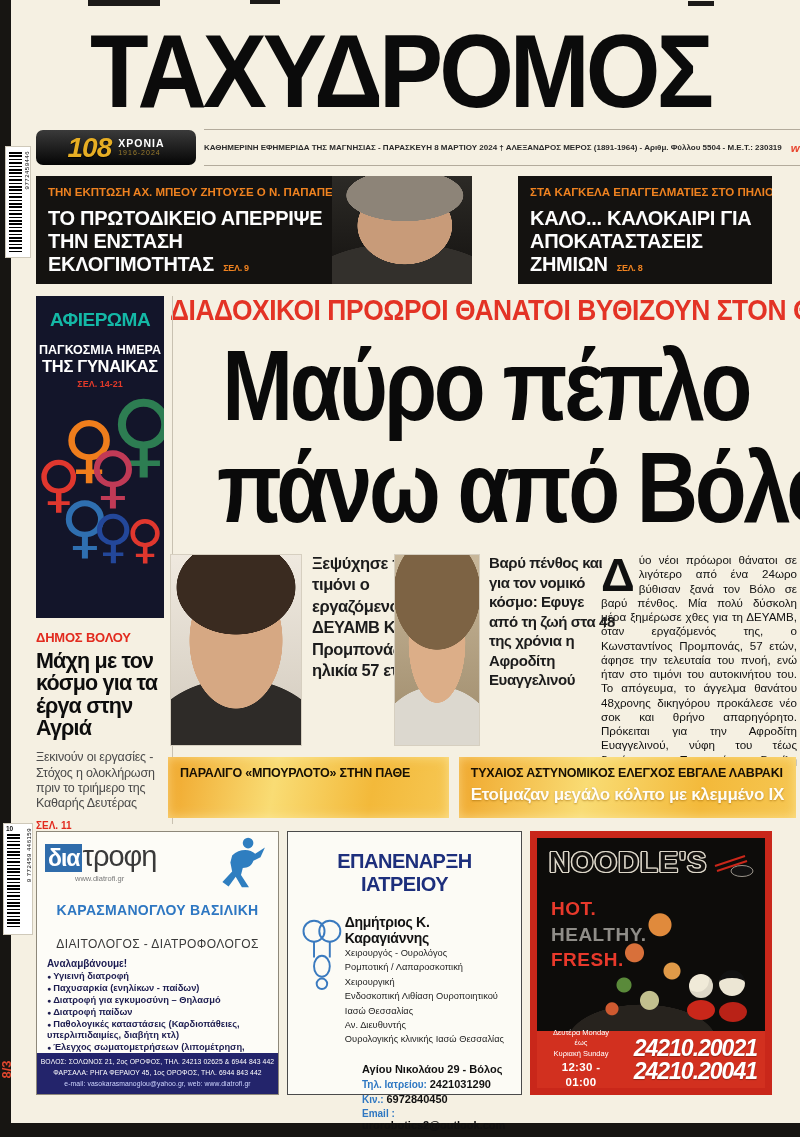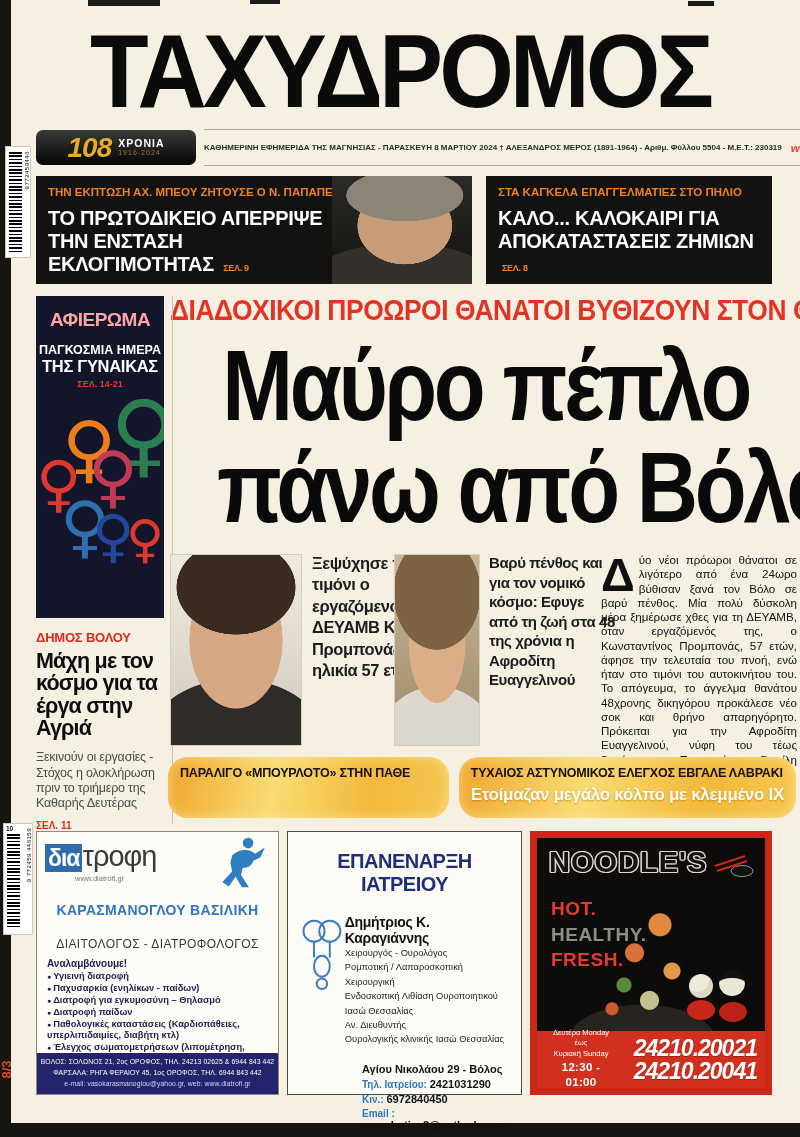--- a/index.html
+++ b/index.html
@@ -42,42 +42,42 @@
   .badge-108 .lbl { color:#fff; font-weight:800; font-size:10.5px; letter-spacing:1px; }
   .badge-108 .yrs { color:#9a7c2c; font-size:7px; letter-spacing:1px; }
   .dateline-wrap { flex:1; height:100%; border-top:1px solid #b3ab9c; border-bottom:1px solid #b3ab9c;
     display:flex; align-items:center; justify-content:center; gap:9px; }
   .dateline { font-size:8px; font-weight:bold; color:#2a2a2a; white-space:nowrap; letter-spacing:0; }
   .site { font-size:11.5px; font-weight:900; font-style:italic; color:#e8432c; white-space:nowrap; }
   
   .top-stories { position:absolute; left:36px; top:176px; width:736px; height:108px; display:flex; gap:14px; }
   .tbox { position:relative; background:#141210; padding:10px 12px; overflow:hidden; }
   .tbox1 { flex:0 0 436px; }
-  .tbox2 { flex:1; }
+  .tbox2 { flex:1;margin-left:32px; }
   .tbox .kicker { color:#ef8220; font-weight:800; font-size:11.5px; white-space:nowrap; letter-spacing:0; }
   .tbox .head { color:#fdfdfd; font-weight:800; font-size:20px; line-height:1.15; margin-top:9px; letter-spacing:-0.3px; }
   .tbox1 .head { width:285px; }
   .tbox .pref { color:#ef8220; font-size:9px; font-weight:700; margin-left:4px; }
   .tbox-photo { position:absolute; right:0; top:0; width:140px; height:108px;
     background:
       radial-gradient(ellipse 42% 24% at 52% 18%,#8d8478 0 99%,transparent 100%),
       radial-gradient(ellipse 34% 36% at 52% 46%,#c89b79 0 99%,transparent 100%),
       radial-gradient(ellipse 70% 40% at 50% 102%,#33302c 0 99%,transparent 100%),
       linear-gradient(#2c2a26,#141210); }
   
   .lead-kicker { position:absolute; left:170px; top:293px; font-size:30px; font-weight:800;
     color:#e33325; white-space:nowrap; letter-spacing:-0.5px;
     transform:scaleX(0.88); transform-origin:left center; }
   .lead-headline { position:absolute; left:170px; top:334px; width:626px; text-align:right;
     font-weight:900; color:#0a0a0a; font-size:100px; line-height:1.02; letter-spacing:-4px; }
   .lead-headline .ln { display:block; transform:scaleX(0.85); transform-origin:center; white-space:nowrap; }
   
   .col-rule { position:absolute; left:172px; top:296px; width:1px; height:528px; background:#c8c1b1; }
   .afieroma { position:absolute; left:36px; top:296px; width:128px; height:322px; background:#13152a; overflow:hidden; }
-  .afieroma .tag { color:#fca5a5; font-size:19px; font-weight:900; text-align:center; margin-top:13px; letter-spacing:-0.5px; }
+  .afieroma .tag { color:#14b8a6; font-size:19px; font-weight:900; text-align:center; margin-top:13px; letter-spacing:-0.5px; }
   .afieroma .t1 { color:#fff; font-size:12.5px; font-weight:800; text-align:center; margin-top:12px; }
   .afieroma .t2 { color:#fff; font-size:16.5px; font-weight:900; text-align:center; letter-spacing:-0.3px; }
   .afieroma .pr { color:#e23a2a; font-size:9px; font-weight:700; text-align:center; margin-top:3px; }
   .venus-art { position:relative; height:215px; margin-top:6px; }
   .venus { position:absolute; font-family:"DejaVu Sans",sans-serif; font-weight:bold; line-height:1; }
   .dimos { position:absolute; left:36px; top:630px; width:130px; }
   .dimos .kicker { color:#e22a1e; font-size:13px; font-weight:900; letter-spacing:-0.2px; }
   .dimos .head { color:#0d0d0d; font-size:21.5px; font-weight:900; line-height:1.04; letter-spacing:-0.8px; margin-top:5px; }
   .dimos .sum { color:#4a4a4a; font-size:12.5px; line-height:1.22; margin-top:11px; letter-spacing:-0.2px; }
   .dimos .pr { color:#e22a1e; font-size:10px; font-weight:800; margin-top:9px; }
@@ -101,21 +101,21 @@
   .caption-man { left:312px; width:156px; }
   .caption-woman { left:489px; width:126px; font-size:15px; }
   .body-col { position:absolute; left:601px; top:553px; width:196px; font-size:11.6px;
     line-height:1.23; text-align:justify; color:#101010; font-weight:500; }
   .dropcap { float:left; font-size:47px; line-height:0.82; font-weight:900; padding:3px 4px 0 0; }
   .body-pref { color:#e2261a; font-weight:800; font-size:9.5px; white-space:nowrap; }
   
   .strips { position:absolute; left:168px; top:757px; width:628px; height:61px; display:flex; gap:10px; }
   .strip { flex:1; padding:9px 12px 0;
     background:linear-gradient(100deg,#f0a72c,#f9dc74 38%,#f3b93a 72%,#f6c753);
-    box-shadow:inset 0 0 12px rgba(255,240,180,0.6);border-radius:20px; }
+    box-shadow:inset 0 0 12px rgba(255,240,180,0.6); }
   .strip .kicker { color:#171004; font-weight:800; font-size:12.5px; white-space:nowrap; letter-spacing:-0.2px; }
   .strip .head { color:#fffdf6; font-weight:800; font-size:17px; margin-top:5px; white-space:nowrap;
     letter-spacing:-0.3px; text-shadow:0 1px 2px rgba(150,95,0,0.55); }
   .strip .pref { color:#d42314; font-size:8.5px; font-weight:800; margin-left:4px; text-shadow:none; }
   
   .ads { position:absolute; left:36px; top:831px; width:736px; height:264px; display:flex; gap:8px; }
   .ad1 { flex:0 0 243px; position:relative; background:#fdfcf7; border:1px solid #8e887a; }
   .ad1-logo-row { display:flex; align-items:flex-start; padding:8px 8px 0; }
   .dia-box { background:#2f6cab; color:#fff; font-size:23px; font-weight:600; padding:1px 3px; letter-spacing:-1px; }
   .trofi { color:#3a3a3a; font-size:29px; font-weight:400; letter-spacing:-1px; }

